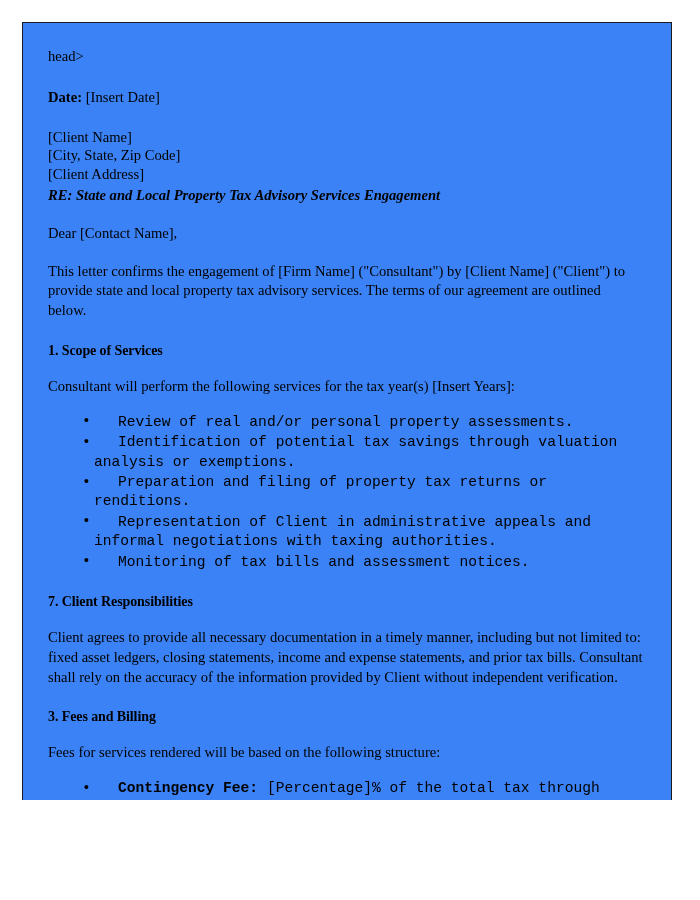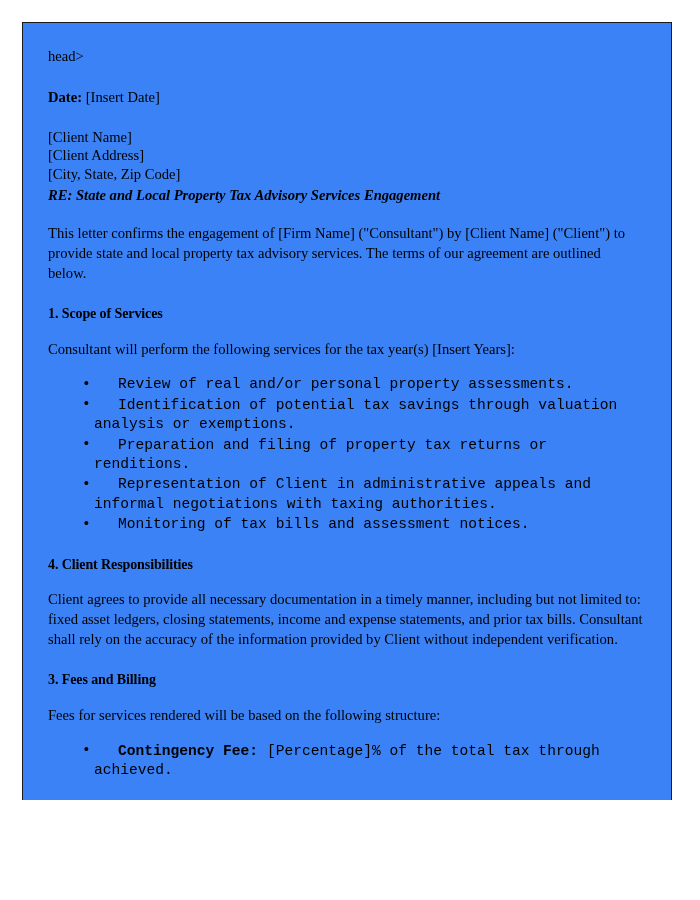--- a/index.html
+++ b/index.html
@@ -126,26 +126,27 @@
 
     <div class="stray-markup">head&gt;</div>
 
     <div class="date-line">
       <span class="lead">Date:</span>
       <span>[Insert Date]</span>
     </div>
 
     <div class="address-block">
       <div>[Client Name]</div>
+      <div>[City, State, Zip Code]</div>
       <div>[Client Address]</div>
-      <div>[City, State, Zip Code]</div>
     </div>
 
     <div class="re-line">RE: State and Local Property Tax Advisory Services Engagement</div>
 
+    <div class="salutation">Dear [Contact Name],</div>
 
     <p class="doc-para para-wrap-1">This letter confirms the engagement of [Firm Name] ("Consultant") by [Client Name] ("Client") to provide state and local property tax advisory services. The terms of our agreement are outlined below.</p>
 
     <h2 class="section-heading">1. Scope of Services</h2>
     <p class="doc-para">Consultant will perform the following services for the tax year(s) [Insert Years]:</p>
     <ul class="doc-list list-wrap">
       <li>
         <span class="bullet-lead"></span><span>Review of real and/or personal property assessments.</span>
       </li>
       <li>
@@ -155,21 +156,21 @@
         <span class="bullet-lead"></span><span>Preparation and filing of property tax returns or renditions.</span>
       </li>
       <li>
         <span class="bullet-lead"></span><span>Representation of Client in administrative appeals and informal negotiations with taxing authorities.</span>
       </li>
       <li>
         <span class="bullet-lead"></span><span>Monitoring of tax bills and assessment notices.</span>
       </li>
     </ul>
 
-    <h2 class="section-heading">4. Client Responsibilities</h2>
+    <h2 class="section-heading">7. Client Responsibilities</h2>
     <p class="doc-para">Client agrees to provide all necessary documentation in a timely manner, including but not limited to: fixed asset ledgers, closing statements, income and expense statements, and prior tax bills. Consultant shall rely on the accuracy of the information provided by Client without independent verification.</p>
 
     <h2 class="section-heading">3. Fees and Billing</h2>
     <p class="doc-para">Fees for services rendered will be based on the following structure:</p>
     <ul class="doc-list list-wrap">
       <li>
         <span class="bullet-lead">Contingency Fee:</span><span> [Percentage]% of the total tax through achieved.</span>
       </li>
 
     </ul>

